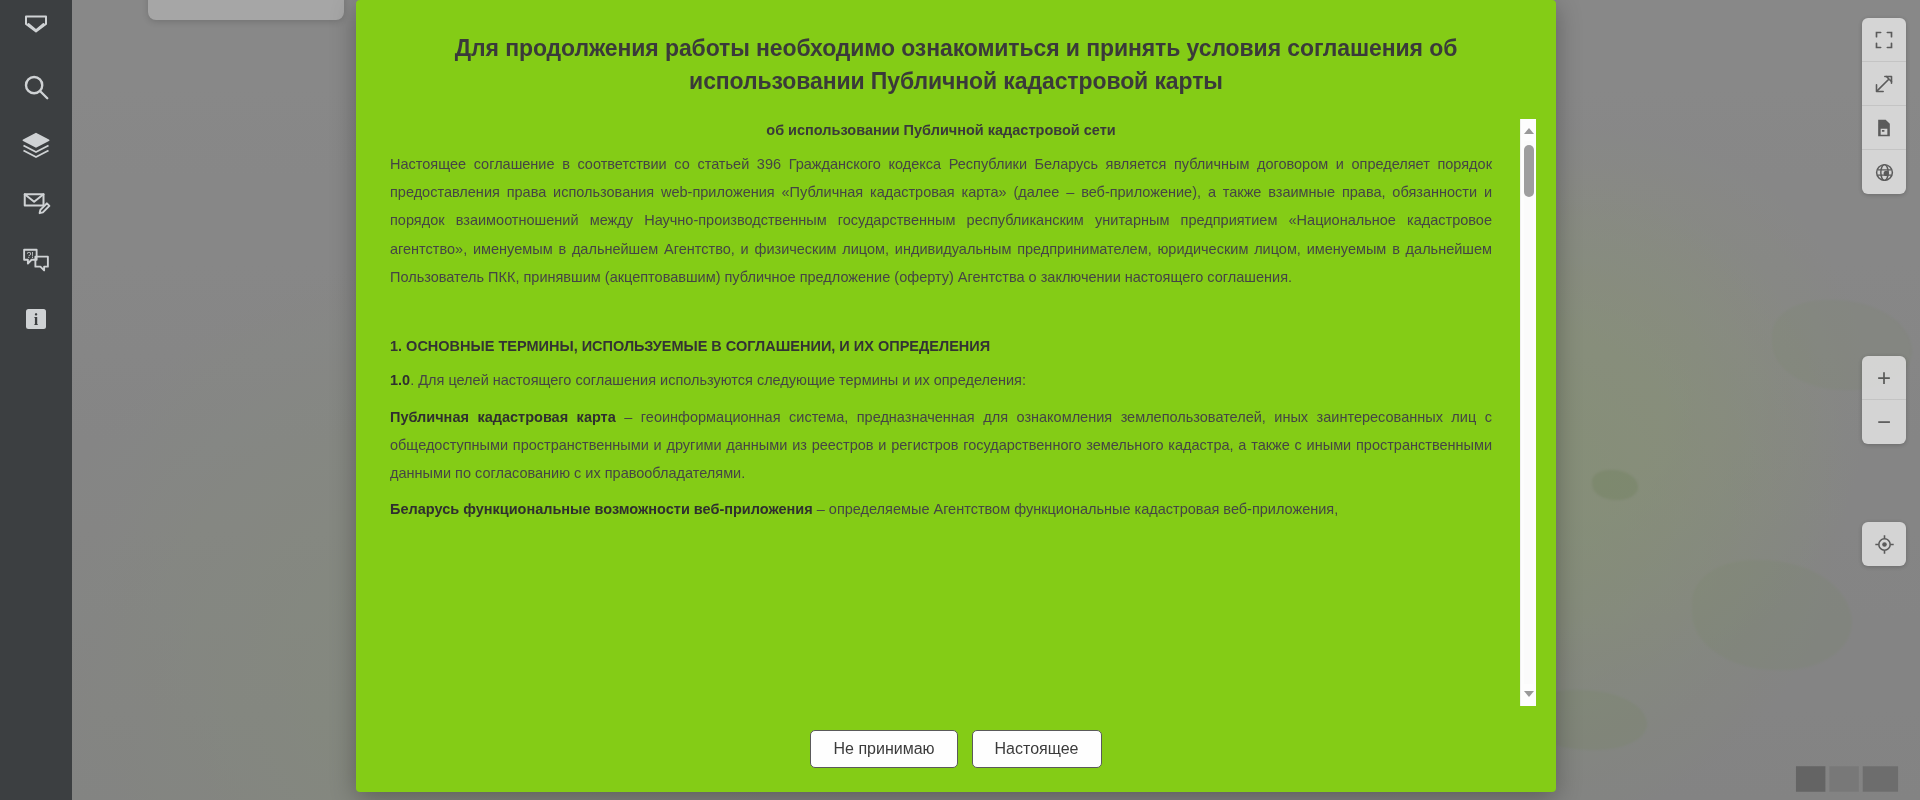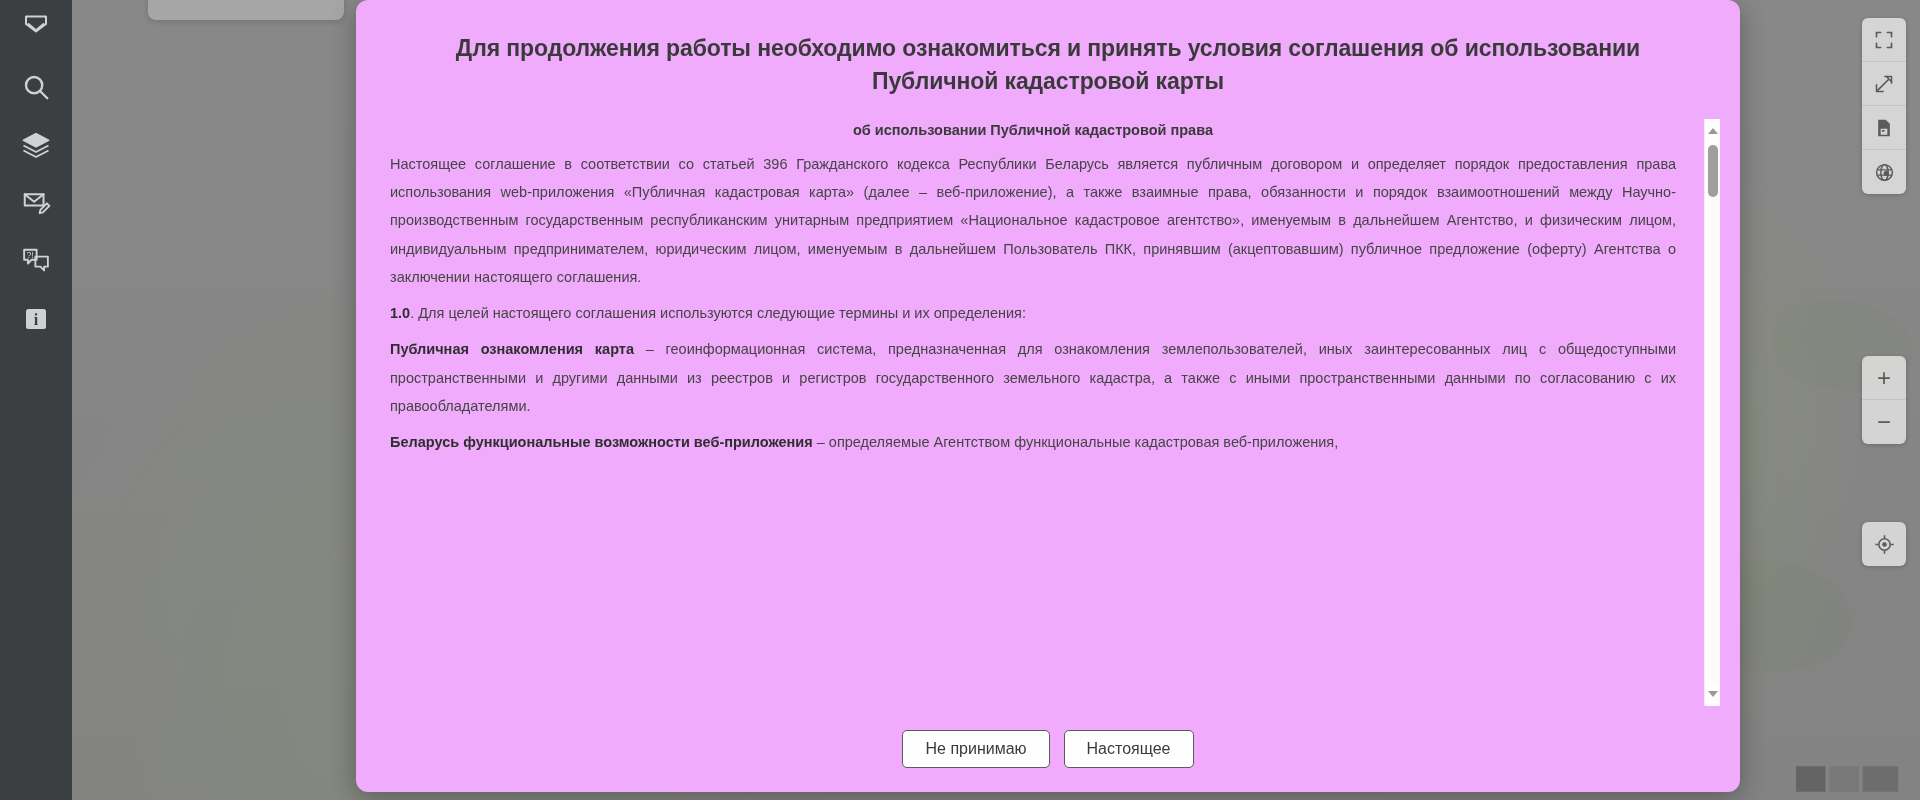--- a/index.html
+++ b/index.html
@@ -105,24 +105,24 @@
     border-radius: 8px;
     box-shadow: 0 2px 6px rgba(0,0,0,0.15);
     z-index: 10;
   }
 
   
   .modal {
     position: absolute;
     left: 356px;
     top: 0;
-    width: 1384px;
+    width: 1200px;
     height: 792px;
-    background: #f0abfc;
-    border-radius: 12px;
+    background: #84cc16;
+    border-radius: 4px;
     box-shadow: 0 6px 26px rgba(0,0,0,0.30);
     z-index: 50;
     display: flex;
     flex-direction: column;
     padding: 24px 0 0 0;
   }
 
   .modal-title {
     font-size: 23px;
     font-weight: 700;
@@ -378,29 +378,30 @@
 
   <div class="modal" role="dialog">
 
     <div class="modal-title">Для продолжения работы необходимо ознакомиться и принять условия соглашения об использовании Публичной кадастровой карты</div>
 
     <div class="modal-body">
 
       <div class="doc">
 
         <div class="doc-head">
-          <div>об использовании Публичной кадастровой права</div>
+          <div>об использовании Публичной кадастровой сети</div>
         </div>
 
         <p>Настоящее соглашение в соответствии со статьей 396 Гражданского кодекса Республики Беларусь является публичным договором и определяет порядок предоставления права использования web-приложения «Публичная кадастровая карта» (далее – веб-приложение), а также взаимные права, обязанности и порядок взаимоотношений между Научно-производственным государственным республиканским унитарным предприятием «Национальное кадастровое агентство», именуемым в дальнейшем Агентство, и физическим лицом, индивидуальным предпринимателем, юридическим лицом, именуемым в дальнейшем Пользователь ПКК, принявшим (акцептовавшим) публичное предложение (оферту) Агентства о заключении настоящего соглашения.</p>
 
+        <h3>1. ОСНОВНЫЕ ТЕРМИНЫ, ИСПОЛЬЗУЕМЫЕ В СОГЛАШЕНИИ, И ИХ ОПРЕДЕЛЕНИЯ</h3>
 
         <p><b>1.0</b><span>. Для целей настоящего соглашения используются следующие термины и их определения:</span></p>
 
-        <p><b>Публичная ознакомления карта</b><span> – геоинформационная система, предназначенная для ознакомления землепользователей, иных заинтересованных лиц с общедоступными пространственными и другими данными из реестров и регистров государственного земельного кадастра, а также с иными пространственными данными по согласованию с их правообладателями.</span></p>
+        <p><b>Публичная кадастровая карта</b><span> – геоинформационная система, предназначенная для ознакомления землепользователей, иных заинтересованных лиц с общедоступными пространственными и другими данными из реестров и регистров государственного земельного кадастра, а также с иными пространственными данными по согласованию с их правообладателями.</span></p>
 
 
         <p><b>Беларусь функциональные возможности веб-приложения</b><span> – определяемые Агентством функциональные кадастровая веб-приложения,</span></p>
 
       </div>
 
       <div class="scrollbar">
         <div class="sb-arrow up">
             <i></i>
           </div>

